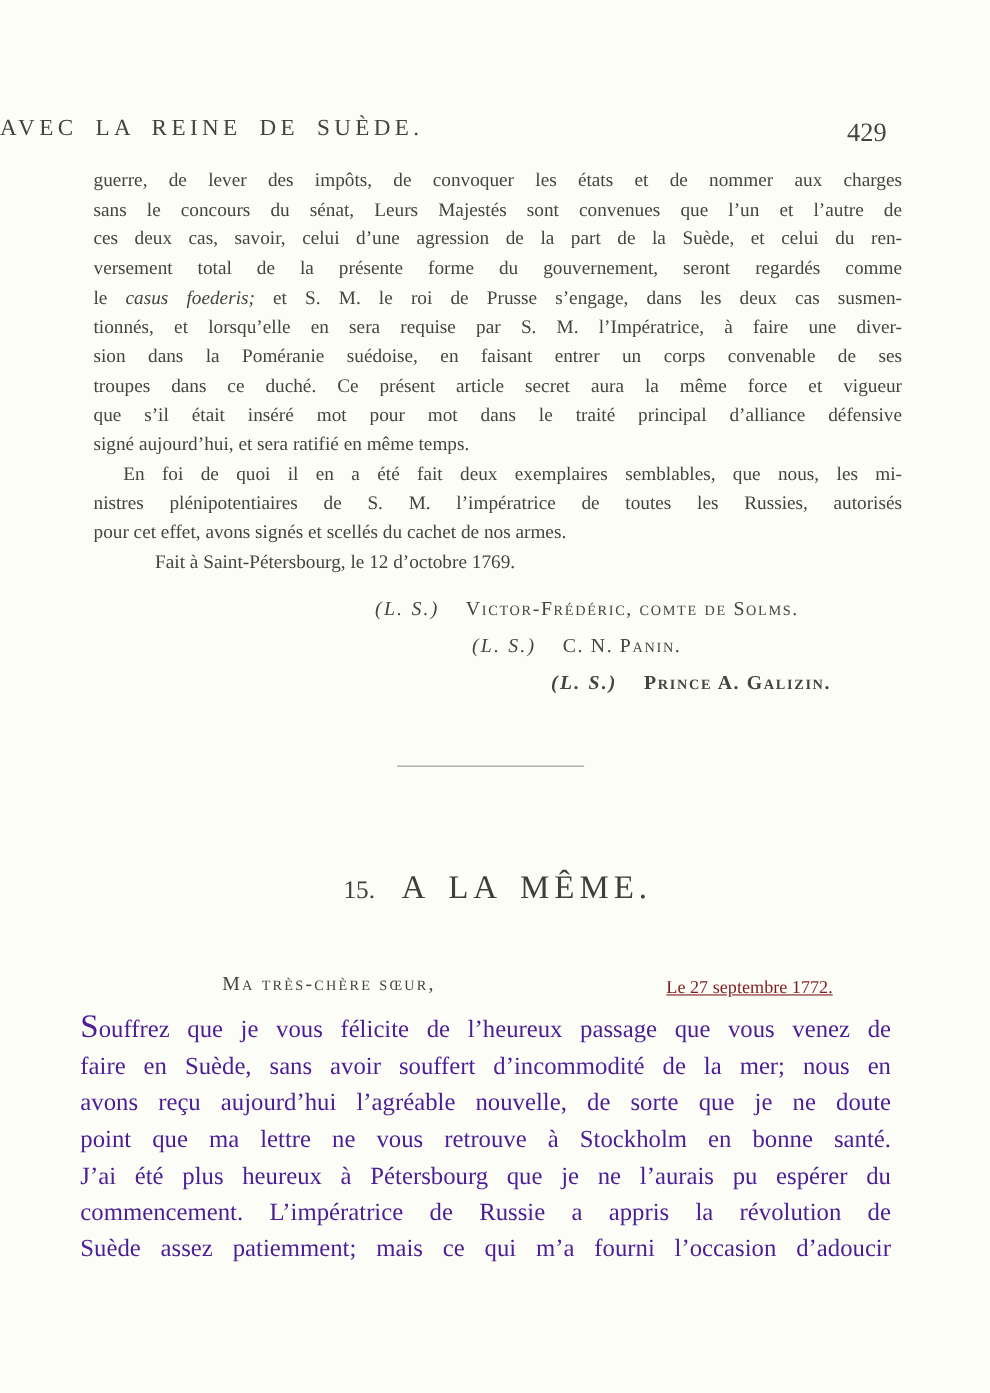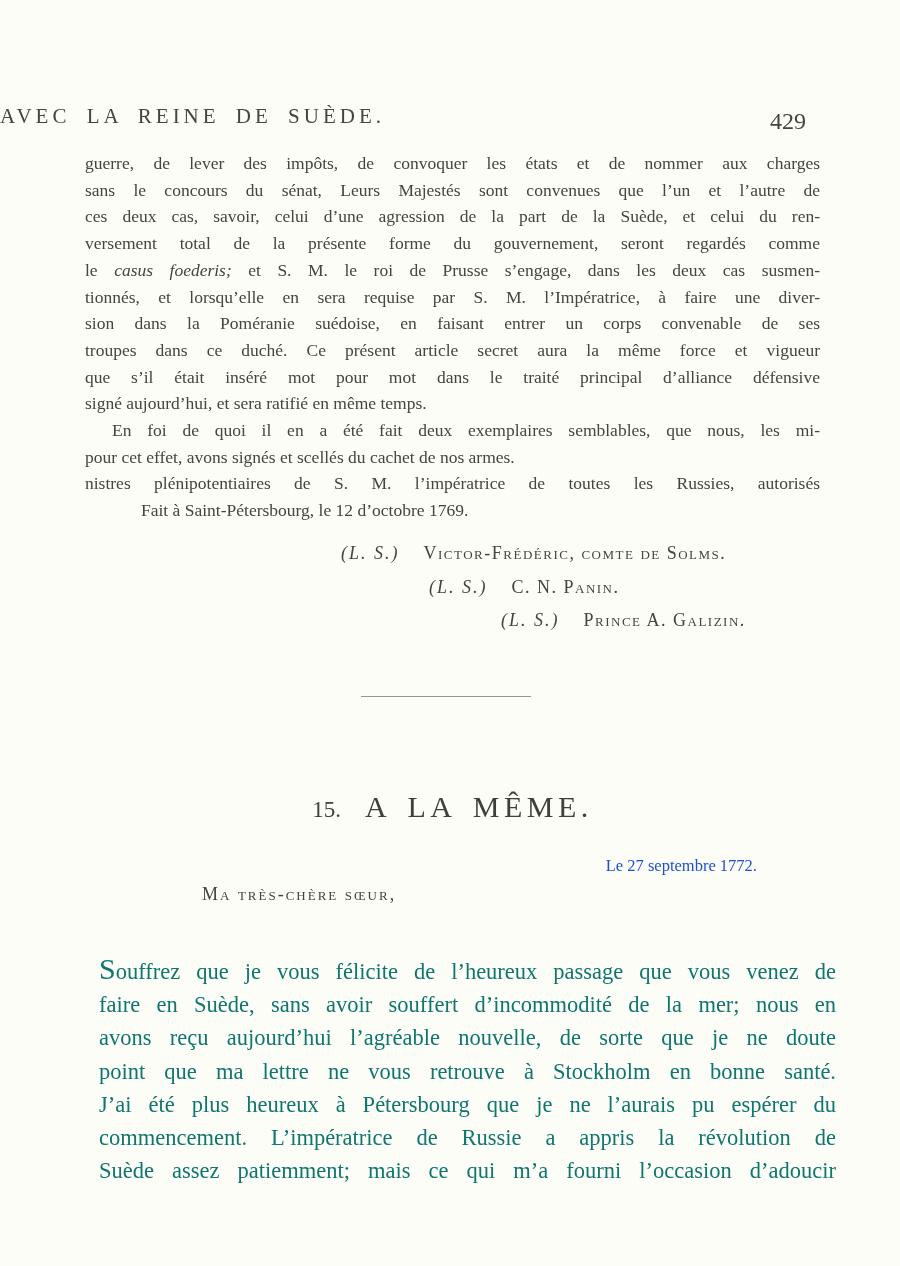--- a/index.html
+++ b/index.html
@@ -64,21 +64,21 @@
     position: absolute;
     top: 540px;
     left: 85px;
     width: 735px;
     font-size: 18px;
     color: #46443f;
   }
   .sig { line-height: 26.7px; margin-bottom: 7px; white-space: nowrap; }
   .sig-1 { padding-left: 256px; }
   .sig-2 { padding-left: 344px; }
-  .sig-3 { padding-left: 416px; }
+  .sig-3 { padding-left: 416px; font-weight: bold; }
   .seal {
     font-style: italic;
     margin-right: 24px;
     letter-spacing: 2px;
   }
   .sc {
     font-variant: small-caps;
     letter-spacing: 1.5px;
   }
 
@@ -109,43 +109,43 @@
   .heading-number {
     font-size: 23px;
   }
   .heading-title {
     font-size: 30px;
     letter-spacing: 4.5px;
     word-spacing: 6px;
   }
   .letter-date {
     position: absolute;
-    top: 856px;
+    top: 888px;
     right: 143px;
     font-size: 16.5px;
-    color: #1d4ed8;
+    color: #7f1d1d;
+    text-decoration: underline;
   }
   .salutation {
     position: absolute;
     top: 884px;
     left: 202px;
     font-size: 18px;
     letter-spacing: 2px;
     color: #45433e;
   }
 
   .letter-body {
     position: absolute;
     top: 919px;
-    left: 99px;
+    left: 73px;
     width: 737px;
     font-size: 22.5px;
     line-height: 33.2px;
-    color: #0f766e;
-    margin-top: 36px;
+    color: #4c1d95;
   }
   .letter-body .line {
     text-align: justify;
     text-align-last: justify;
   }
   .initial-cap {
     font-size: 30px;
     line-height: 0;
   }
 </style>
@@ -165,22 +165,22 @@
       <div class="line">versement total de la présente forme du gouvernement, seront regardés comme</div>
       <div class="line"><span>le </span><span class="it">casus foederis;</span><span> et S. M. le roi de Prusse s’engage, dans les deux cas susmen-</span></div>
       <div class="line">tionnés, et lorsqu’elle en sera requise par S. M. l’Impératrice, à faire une diver-</div>
       <div class="line">sion dans la Poméranie suédoise, en faisant entrer un corps convenable de ses</div>
       <div class="line">troupes dans ce duché. Ce présent article secret aura la même force et vigueur</div>
       <div class="line">que s’il était inséré mot pour mot dans le traité principal d’alliance défensive</div>
       <div class="line last">signé aujourd’hui, et sera ratifié en même temps.</div>
     </div>
     <div>
       <div class="line indent1">En foi de quoi il en a été fait deux exemplaires semblables, que nous, les mi-</div>
+      <div class="line">nistres plénipotentiaires de S. M. l’impératrice de toutes les Russies, autorisés</div>
       <div class="line last">pour cet effet, avons signés et scellés du cachet de nos armes.</div>
-      <div class="line">nistres plénipotentiaires de S. M. l’impératrice de toutes les Russies, autorisés</div>
     </div>
     <div class="line last indent2">Fait à Saint-Pétersbourg, le 12 d’octobre 1769.</div>
   </div>
 
   <div class="signatures">
     <div class="sig sig-1"><span class="seal">(L. S.)</span><span class="sc">Victor-Frédéric, comte de Solms.</span></div>
     <div class="sig sig-2"><span class="seal">(L. S.)</span><span class="sc">C. N. Panin.</span></div>
     <div class="sig sig-3"><span class="seal">(L. S.)</span><span class="sc">Prince A. Galizin.</span></div>
   </div>
 

